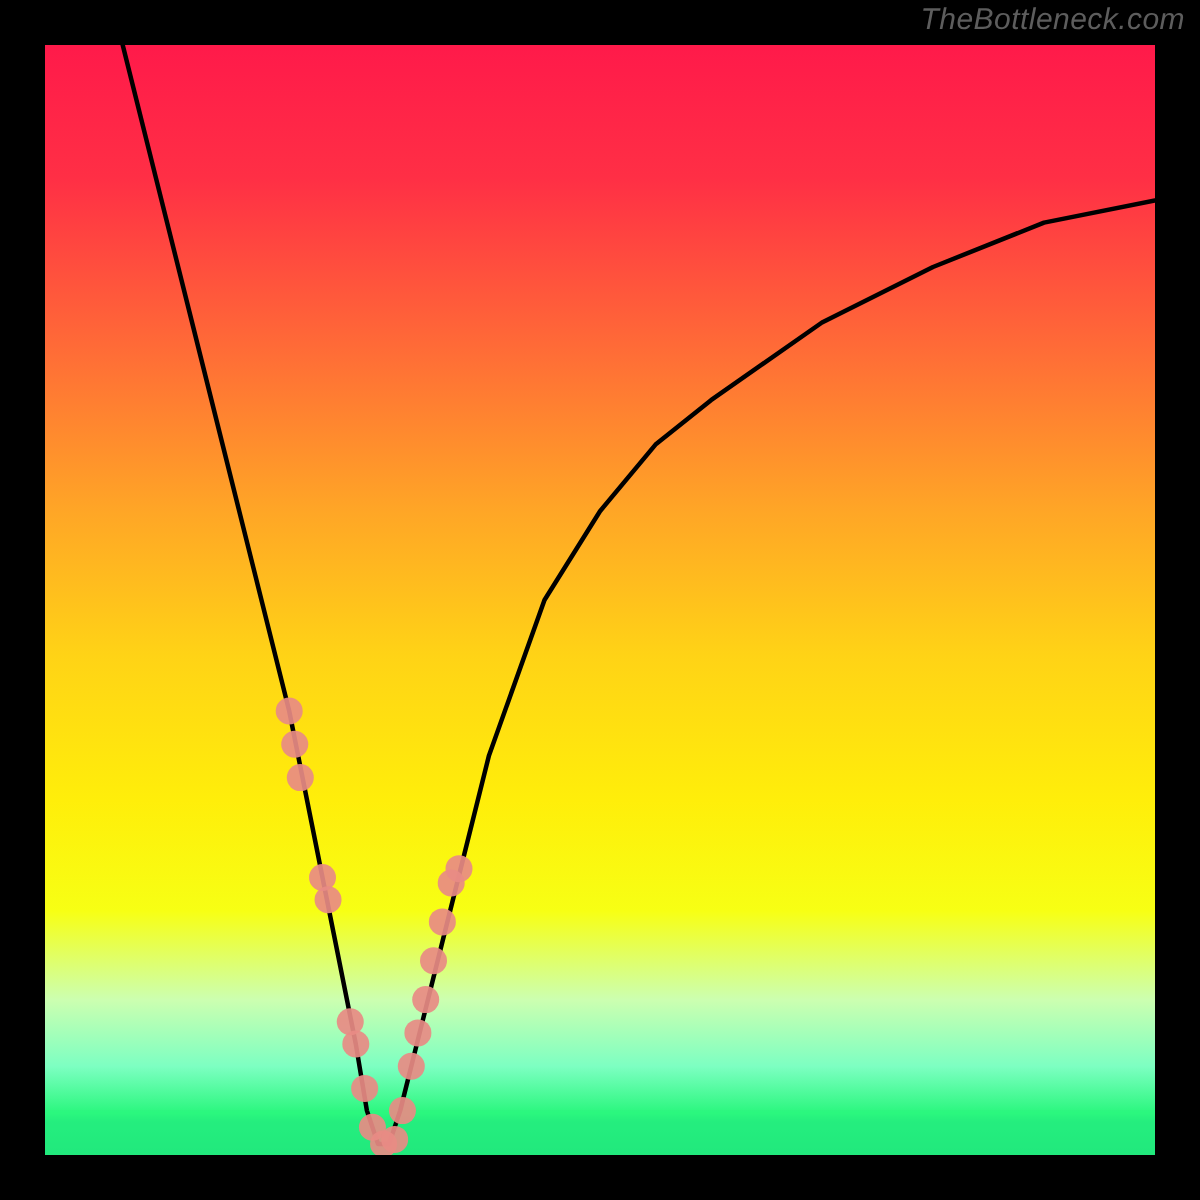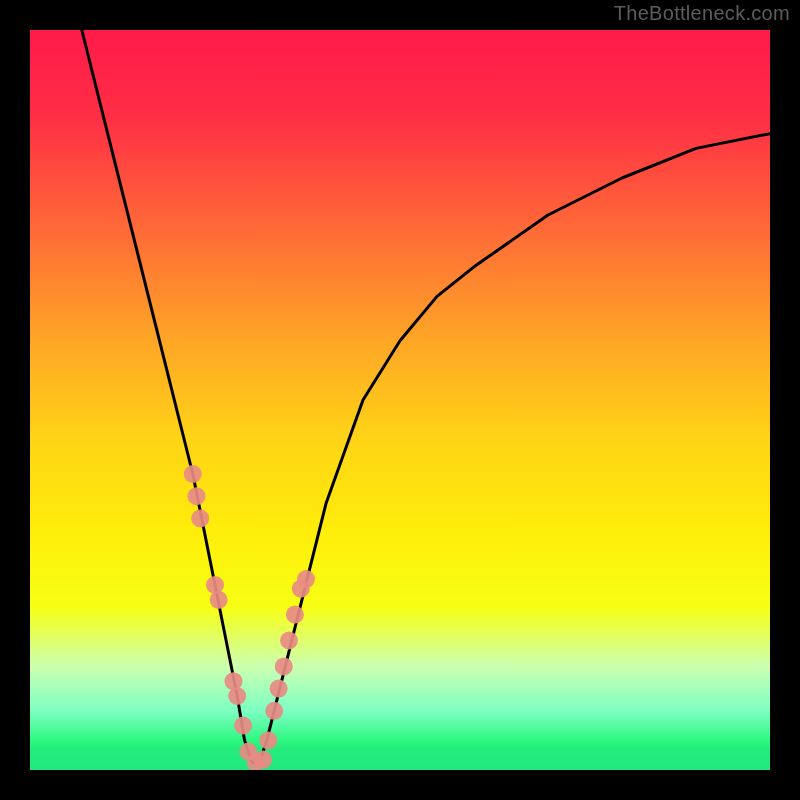--- a/index.html
+++ b/index.html
@@ -29,20 +29,21 @@
   }
   .watermark {
     position: absolute;
     top: 2px;
     right: 10px;
     font-size: 20px;
     font-weight: 500;
     color: #5d5d5d;
     letter-spacing: 0.3px;
     user-select: none;
+    font-style: italic;
   }
 </style>
 </head>
 <body>
 
 <div class="frame">
   <div class="watermark">TheBottleneck.com</div>
   <div class="gradient-area">
     <svg id="chart-svg" width="740" height="740" viewBox="0 0 740 740">
         <defs>

